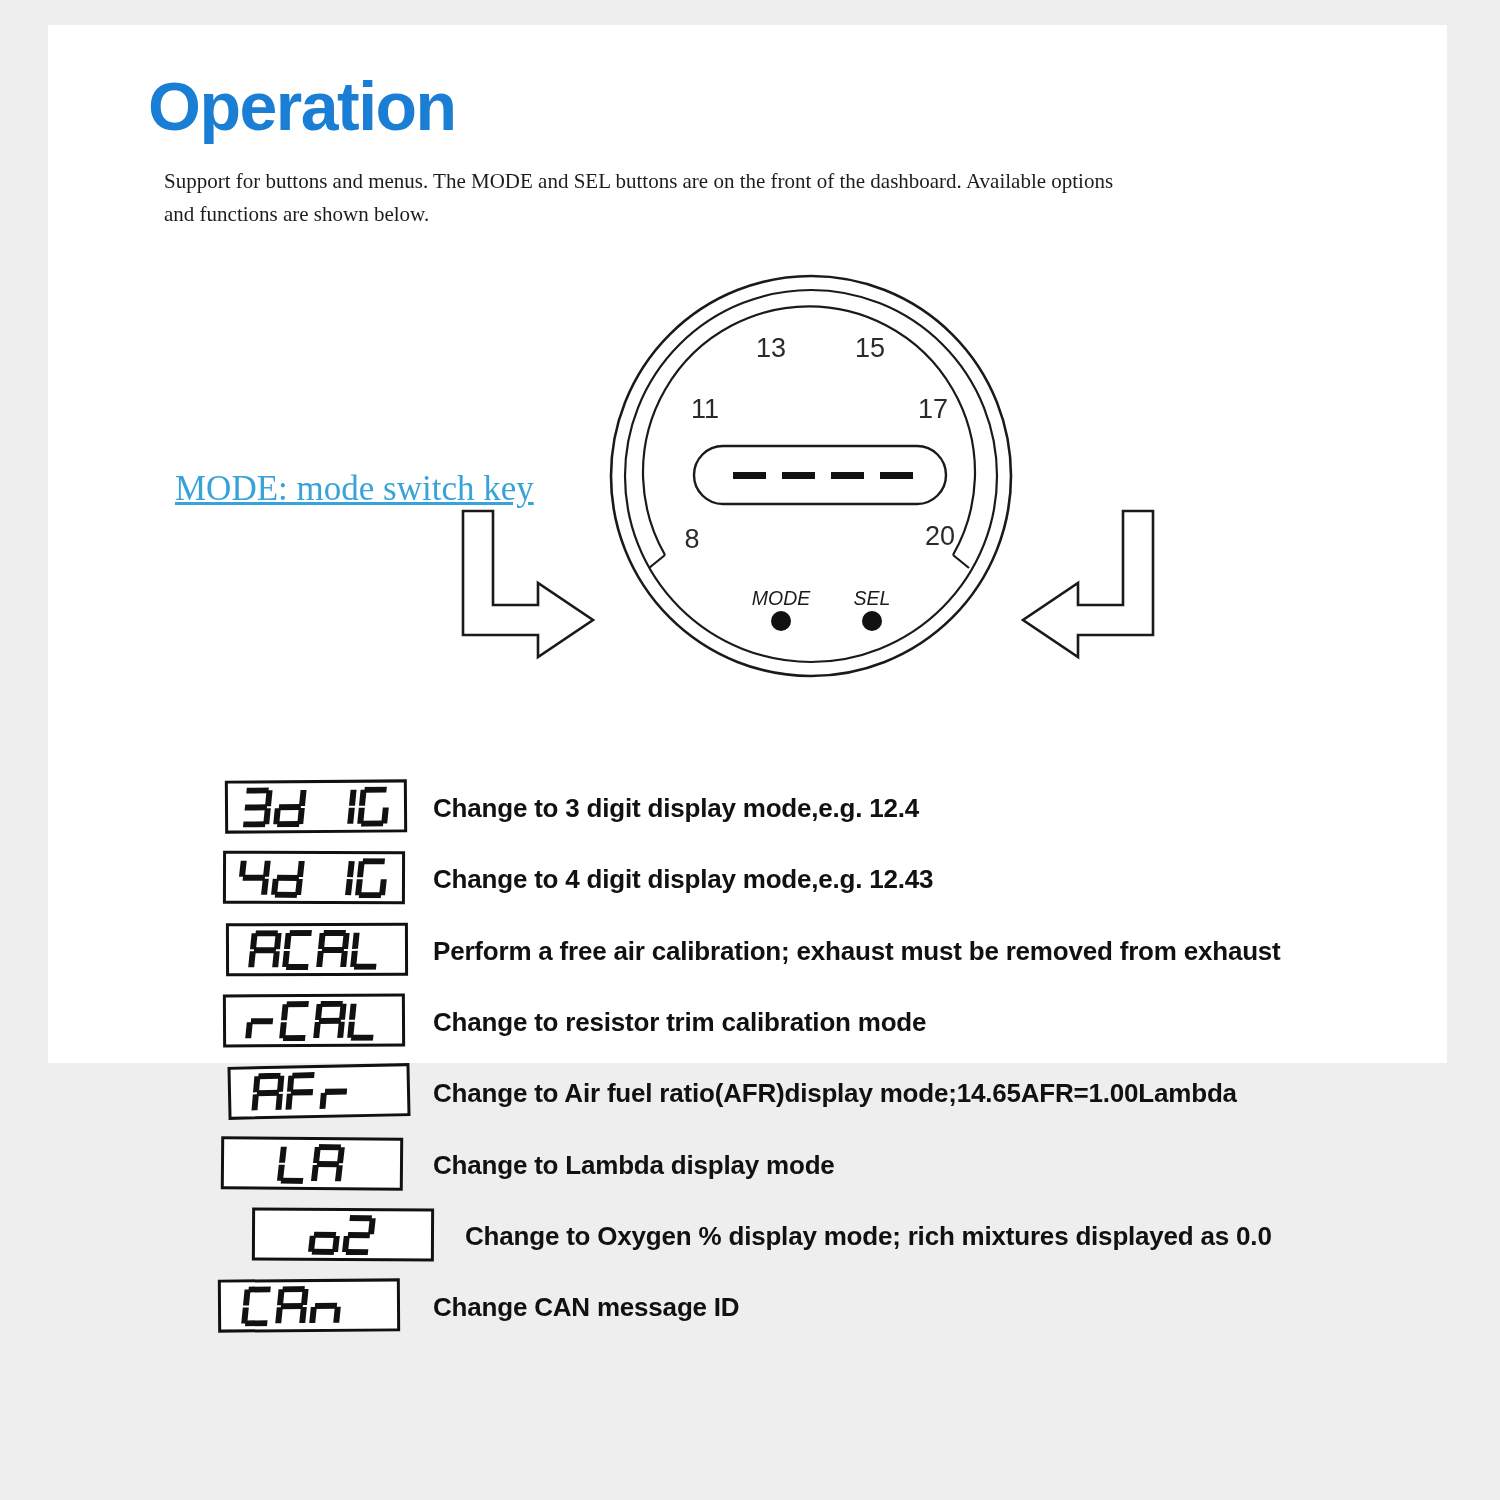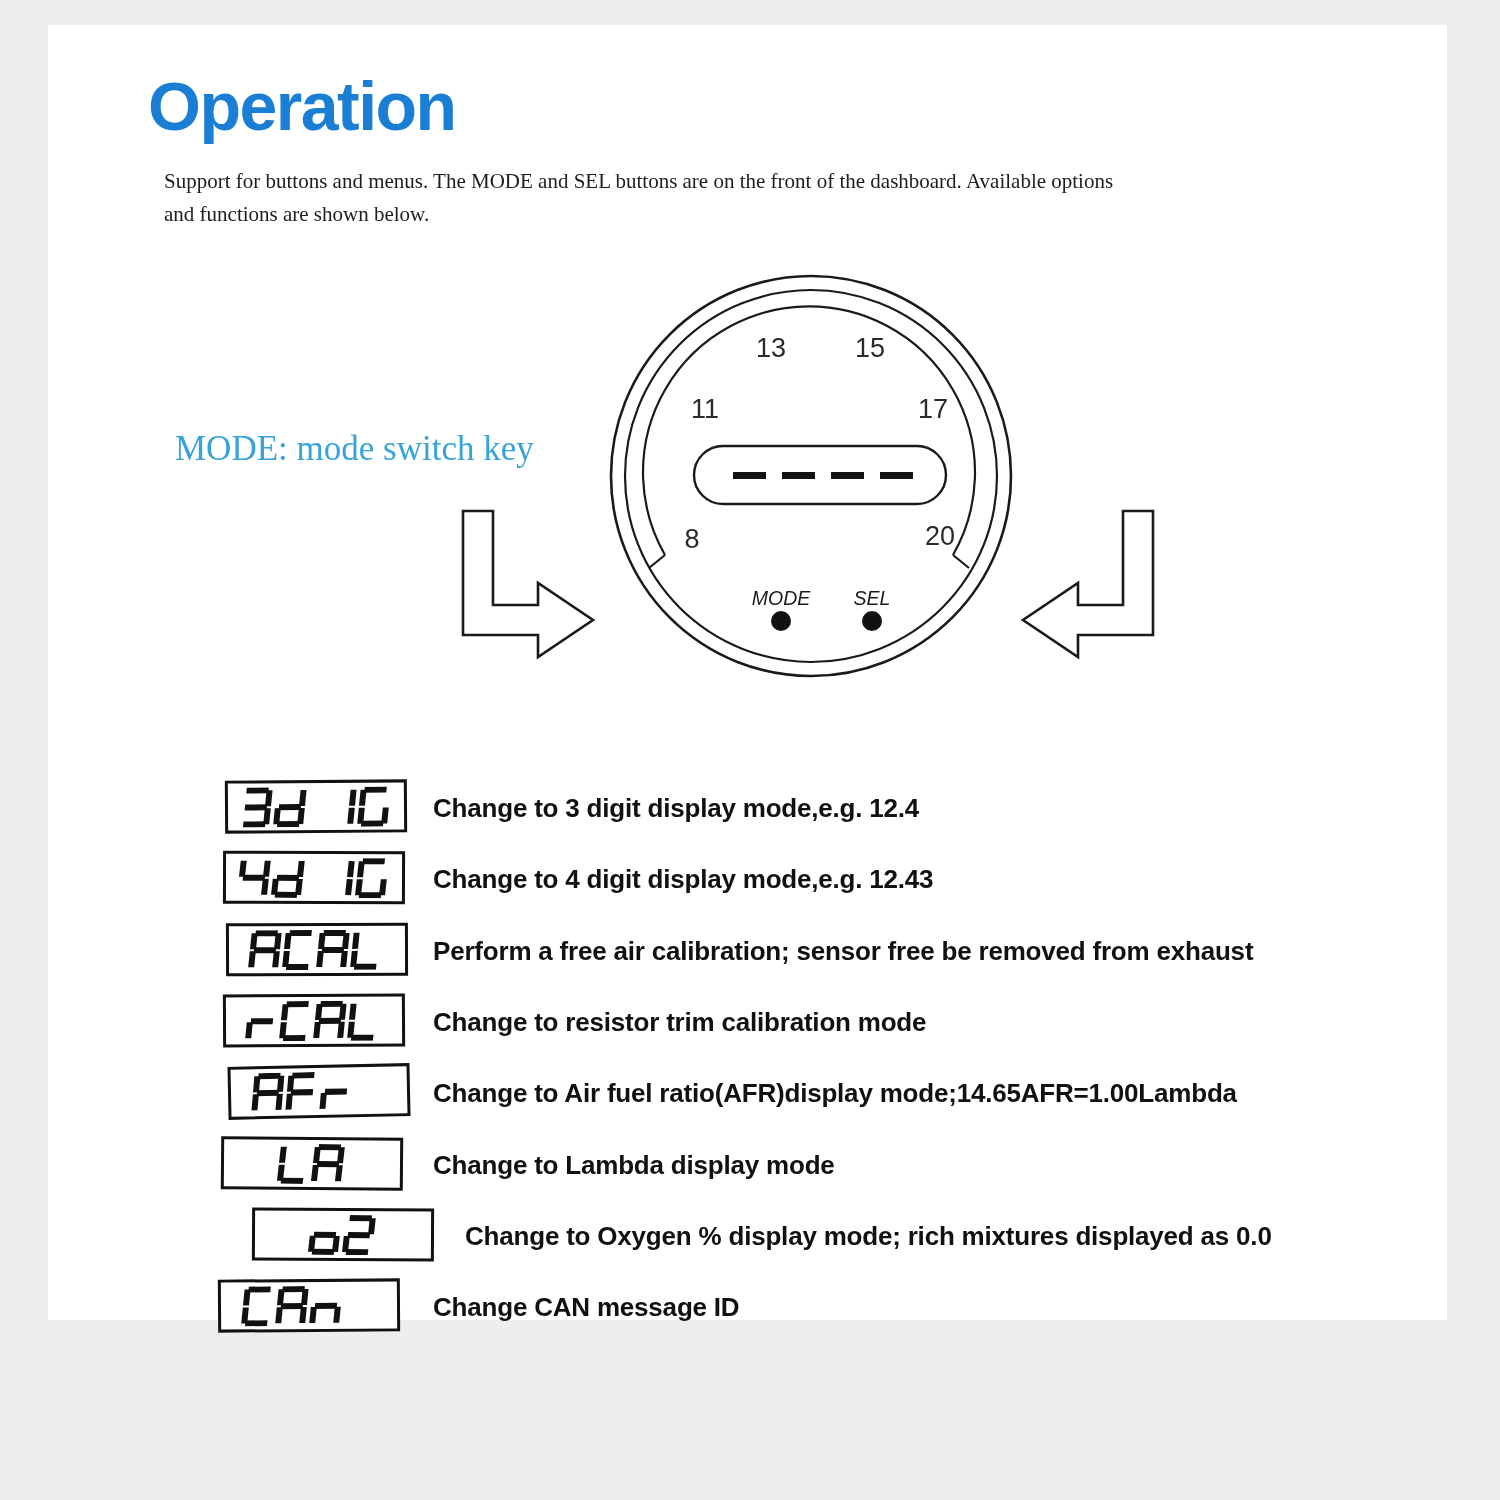--- a/index.html
+++ b/index.html
@@ -3,38 +3,38 @@
 <meta charset="utf-8">
 <style>
   html,body{margin:0;padding:0;}
   body{
     width:1500px;height:1500px;position:relative;
     background:#eeeeee;
     font-family:"Liberation Sans",sans-serif;
     overflow:hidden;
   }
   .card{
-    position:absolute;left:48px;top:25px;width:1399px;height:1295px;
+    position:absolute;left:48px;top:25px;width:1399px;height:1038px;
     background:#ffffff;
   }
   .page-title{
     position:absolute;left:100px;top:42px;
     font-size:68px;font-weight:bold;letter-spacing:-1.5px;
     color:#1a7fd4;
     font-family:"Liberation Sans",sans-serif;
   }
   .intro{
     position:absolute;left:116px;top:140px;width:1330px;
     font-family:"Liberation Serif",serif;
     font-size:21px;line-height:33px;color:#1d1d1d;
   }
   .callout{
-    position:absolute;top:404px;
+    position:absolute;top:444px;
     font-family:"Liberation Serif",serif;
-    font-size:35px;color:#38a3d8;white-space:nowrap;
+    font-size:35px;color:#38a3d8;white-space:nowrap;text-decoration:underline;
   }
   .callout.mode{left:127px;}
   .callout.sel{left:1072px;}
   .gauge-svg{position:absolute;left:560px;top:248px;}
   .arrow-svg{position:absolute;}
   .arrow-left{left:408px;top:480px;}
   .arrow-right{left:968px;top:480px;}
   .menu-row{position:absolute;left:175px;width:1250px;height:53px;text-align:right;}
   .lcd-box{
     position:absolute;left:0;top:0;width:182px;height:53px;
@@ -191,21 +191,21 @@
               <rect x="0" y="3" width="6" height="16"></rect>
               <rect x="4" y="17" width="22" height="6"></rect>
             </g>
             <g transform="translate(107,0) skewX(-6)" fill="#111">
               <rect x="4" y="34" width="22" height="6"></rect>
               <rect x="0" y="21" width="6" height="16"></rect>
               <rect x="0" y="3" width="6" height="16"></rect>
             </g>
           </svg>
         </div>
-        <div class="menu-desc">Perform a free air calibration; sensor free be removed from exhaust</div>
+        <div class="menu-desc">Perform a free air calibration; exhaust must be removed from exhaust</div>
       </div>
       <div class="menu-row" style="top: 969px;">
         <div class="lcd-box" style="transform: translateX(0px) rotate(-0.3deg);">
           <svg viewBox="0 0 140 40" width="140" height="40">
             <g transform="translate(5,0) skewX(-6)" fill="#111">
               <rect x="0" y="21" width="6" height="16"></rect>
               <rect x="4" y="17" width="22" height="6"></rect>
             </g>
             <g transform="translate(39,0) skewX(-6)" fill="#111">
               <rect x="4" y="0" width="22" height="6"></rect>

